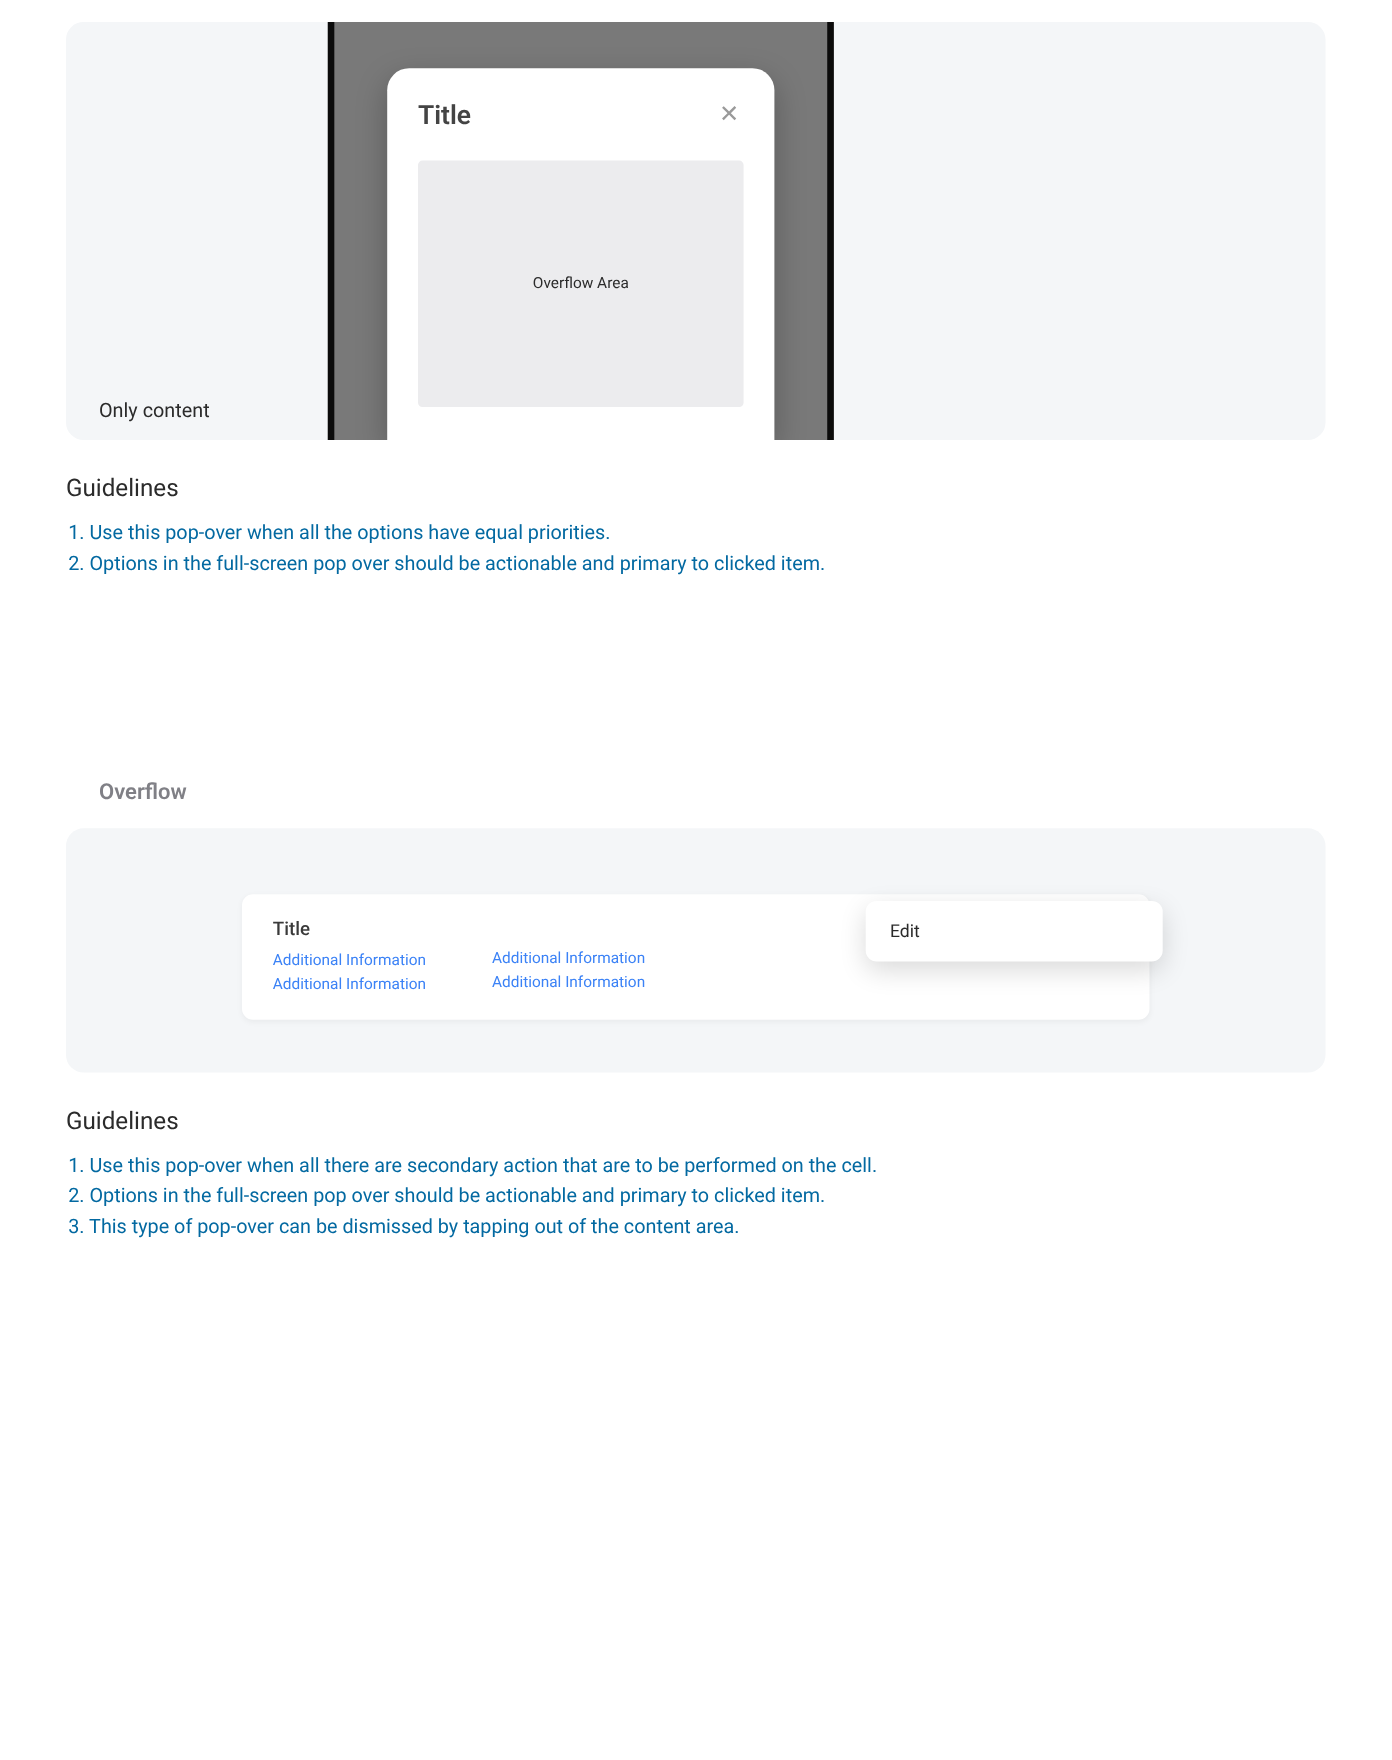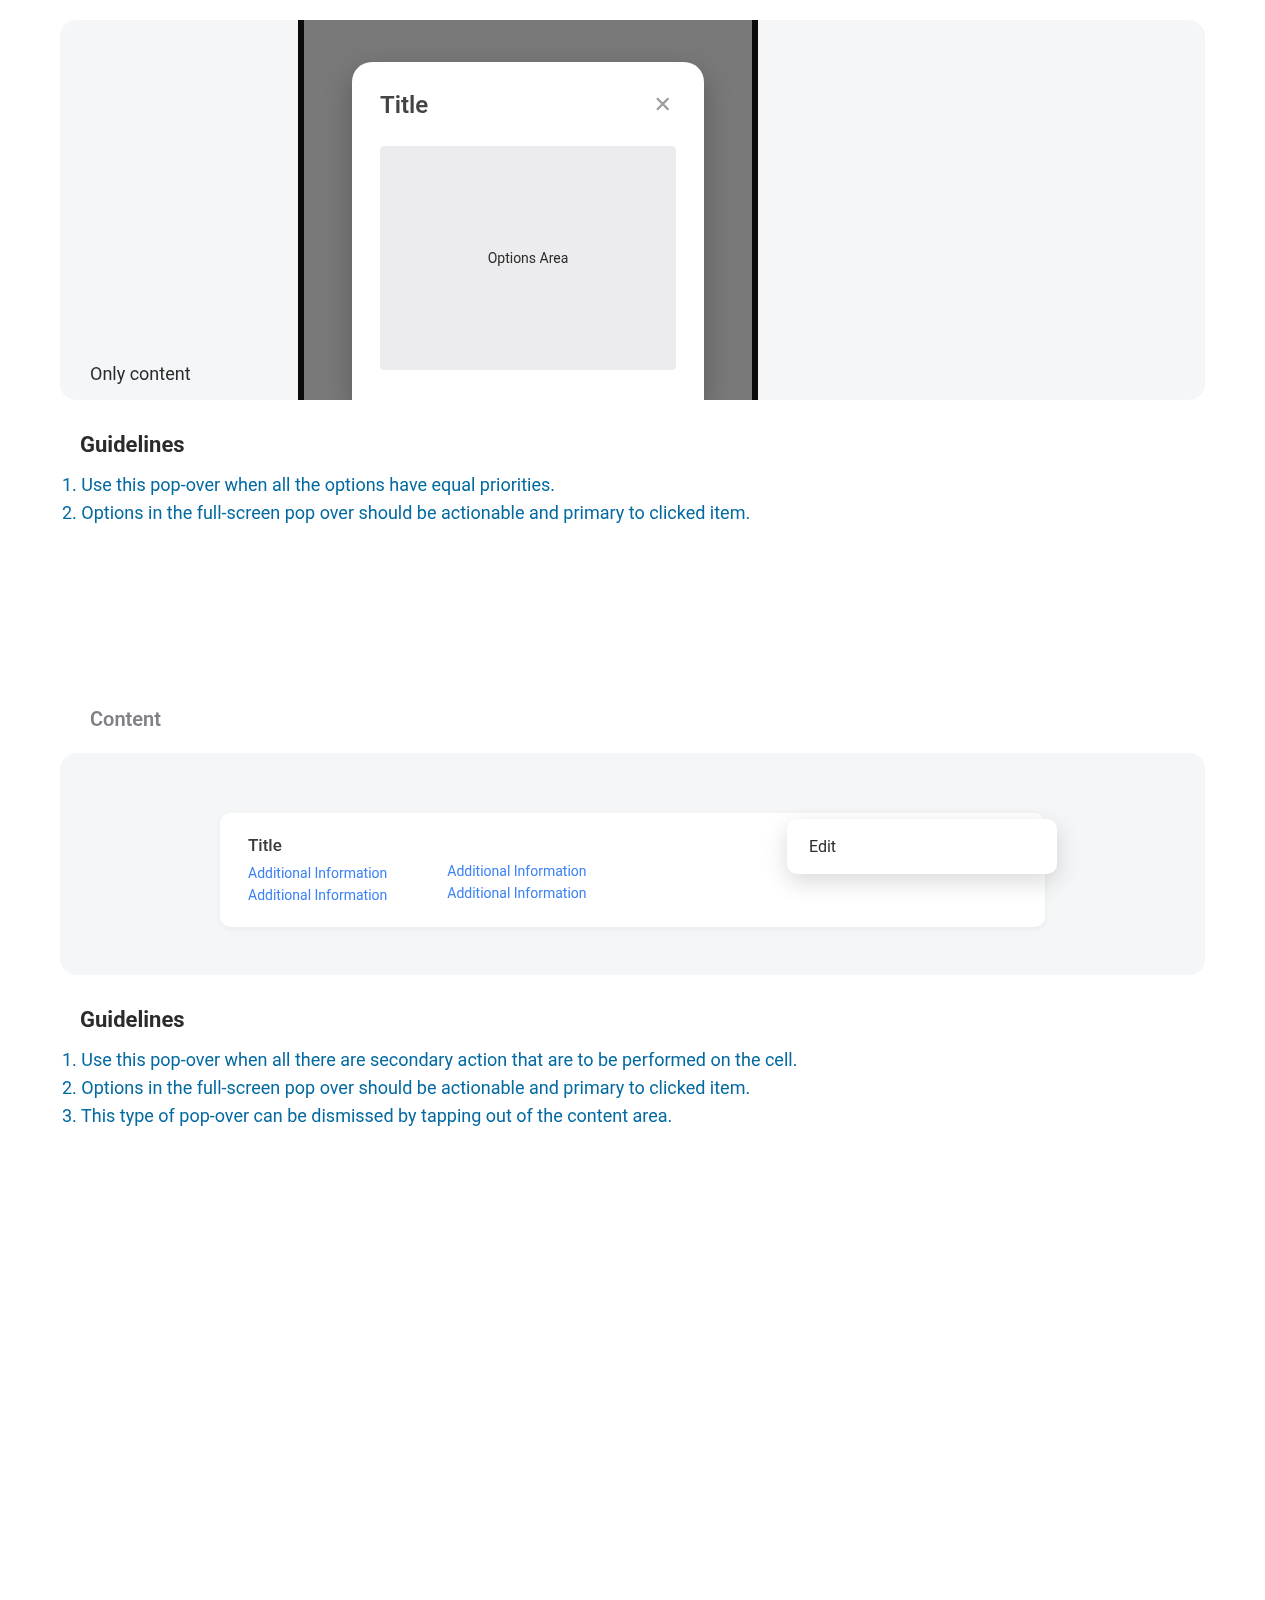--- a/index.html
+++ b/index.html
@@ -90,22 +90,21 @@
   }
 
   
   .guidelines-block {
     margin: 32px 60px 0 60px;
   }
   .guidelines-heading {
     font-size: 22px;
     color: #2b2b2b;
     margin-bottom: 14px;
-    font-weight: 700;
-    margin-left: 20px;
+    font-weight: 400;
   }
   .guidelines-list {
     font-size: 18px;
     line-height: 1.55;
     color: #0369a1;
     padding-left: 2px;
   }
   .guidelines-list .item {
     display: block;
   }
@@ -181,34 +180,34 @@
 
 <div class="section1-frame">
   <div class="section1-label">Only content</div>
 
   <div class="device-strip">
     <div class="popover-card">
       <div class="popover-header">
         <div class="popover-title">Title</div>
         <div class="close-x">✕</div>
       </div>
-      <div class="content-area-placeholder">Options Area</div>
+      <div class="content-area-placeholder">Overflow Area</div>
     </div>
   </div>
 </div>
 
 <div class="guidelines-block">
   <div class="guidelines-heading">Guidelines</div>
   <div class="guidelines-list">
     <span class="item">1. Use this pop-over when all the options have equal priorities.</span>
     <span class="item">2. Options in the full-screen pop over should be actionable and primary to clicked item.</span>
   </div>
 </div>
 
-<div class="overflow-label">Content</div>
+<div class="overflow-label">Overflow</div>
 
 <div class="section2-frame">
   <div class="cell-card">
     <div class="cell-col">
       <div class="cell-title">Title</div>
       <div class="cell-sub">Additional Information</div>
       <div class="cell-sub">Additional Information</div>
     </div>
     <div class="cell-col col2">
       <div class="cell-sub">Additional Information</div>

